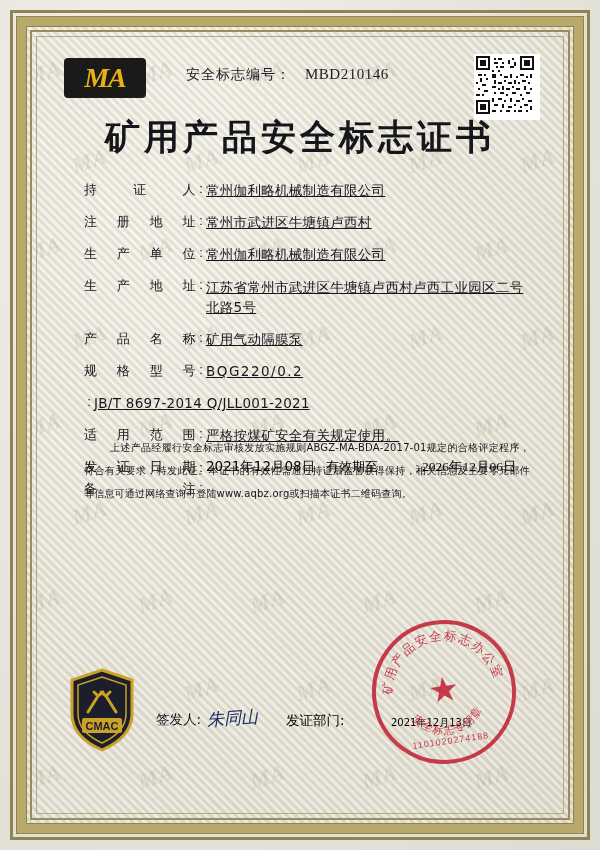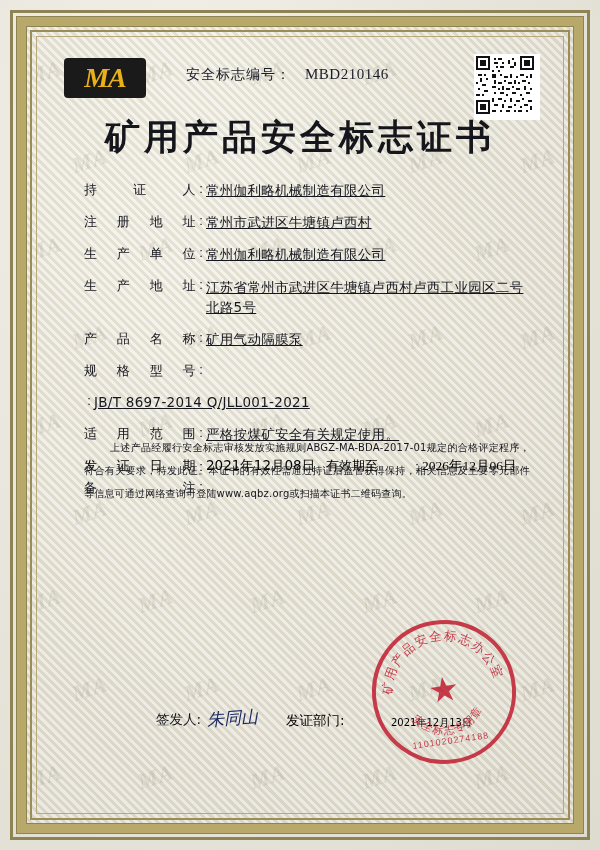--- a/index.html
+++ b/index.html
@@ -331,20 +331,21 @@
 
       <div class="row">
         <div class="lab">产品名称</div>
         <div class="colon">:</div>
         <div class="val">矿用气动隔膜泵</div>
       </div>
 
       <div class="row">
         <div class="lab">规格型号</div>
         <div class="colon">:</div>
+        <div class="val spaced">BQG220/0.2</div>
       </div>
 
       <div class="row long">
         <div class="colon">:</div>
         <div class="val">JB/T 8697-2014   Q/JLL001-2021</div>
       </div>
 
       <div class="row">
         <div class="lab">适用范围</div>
         <div class="colon">:</div>
@@ -362,20 +363,30 @@
 
       <div class="row">
         <div class="lab">备    注</div>
         <div class="colon">:</div>
         <div class="val"></div>
       </div>
     </div>
 
     <div class="para">上述产品经履行安全标志审核发放实施规则ABGZ-MA-BDA-2017-01规定的合格评定程序，符合有关要求，特发此证。本证书的有效性需通过持证后监管获得保持，相关信息及主要零元部件等信息可通过网络查询可登陆www.aqbz.org或扫描本证书二维码查询。</div>
 
+    <div class="cmac">
+      <svg width="68" height="84" viewBox="0 0 68 84">
+        <path d="M34 2 L64 12 V46 C64 64 50 75 34 82 C18 75 4 64 4 46 V12 Z" fill="#1c1f2b" stroke="#c9a227" stroke-width="3"></path>
+        <path d="M34 9 L58 17 V46 C58 60 47 69 34 75 C21 69 10 60 10 46 V17 Z" fill="none" stroke="#c9a227" stroke-width="1.5"></path>
+        <path d="M20 44 L30 28 M30 28 L26 24 M30 28 L35 24" stroke="#c9a227" stroke-width="3" fill="none" stroke-linecap="round"></path>
+        <path d="M48 44 L38 28 M38 28 L42 24 M38 28 L33 24" stroke="#c9a227" stroke-width="3" fill="none" stroke-linecap="round"></path>
+        <rect x="14" y="50" width="40" height="15" rx="2" fill="#c9a227"></rect>
+        <text x="34" y="61.5" font-family="Liberation Sans, sans-serif" font-size="11" font-weight="bold" fill="#1c1f2b" text-anchor="middle">CMAC</text>
+      </svg>
+    </div>
 
     <div class="sign-row">
       <span>签发人:</span><span class="sign-name">朱同山</span>
     </div>
     <div class="issue-dept">发证部门:</div>
     <div class="issue-date">2021年12月13日</div>
 
     <div class="seal">
       <svg class="arc" viewBox="0 0 136 136">
         <defs>

